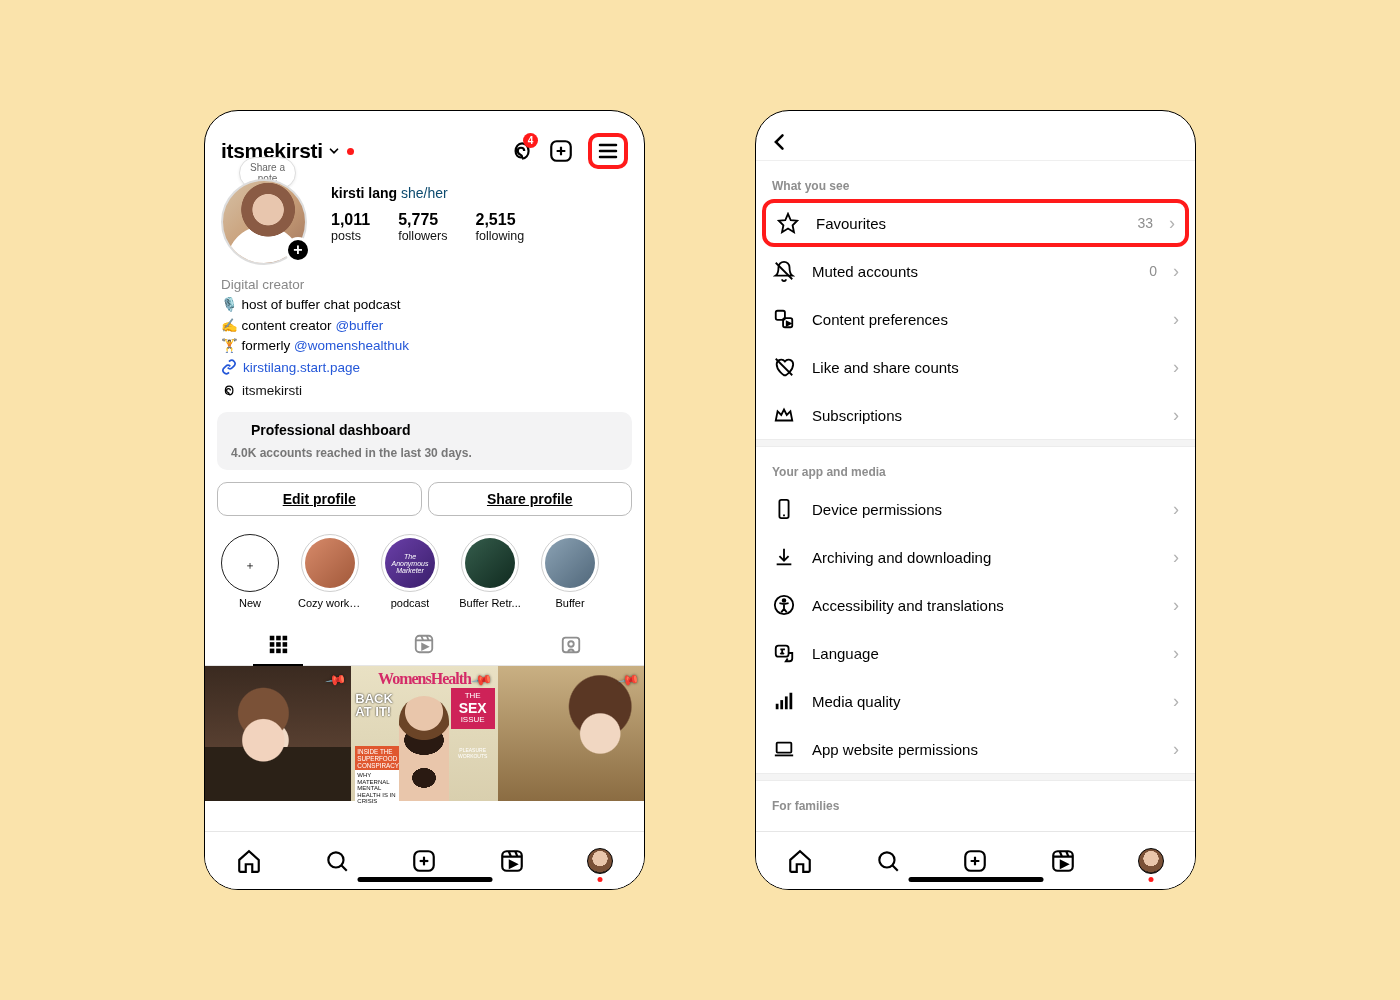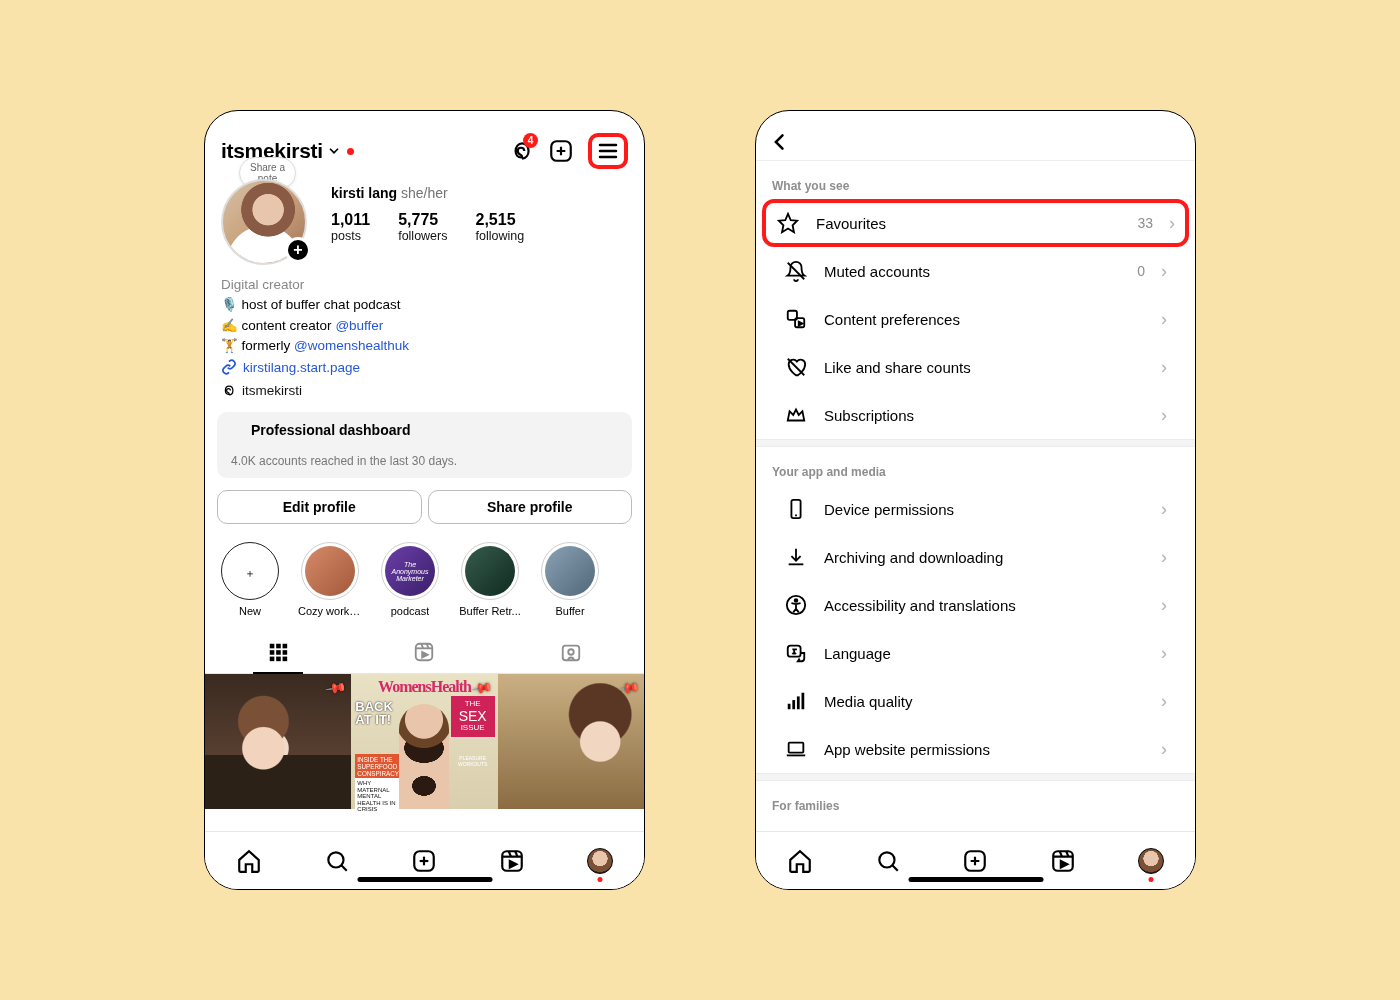--- a/index.html
+++ b/index.html
@@ -91,39 +91,39 @@
   }
   .note-bubble {
     position: absolute; top: -22px; left: 18px;
     background: #fff; border: 1px solid #ddd; border-radius: 18px;
     font-size: 10px; color: #666; text-align: center;
     padding: 4px 10px; line-height: 1.1;
     box-shadow: 0 1px 3px rgba(0,0,0,0.08);
   }
   .name-pronoun { font-size: 14px; }
   .name-pronoun .nm { font-weight: 600; }
-  .name-pronoun .pr { color: #737373; }
+  .name-pronoun .pr { color: #0c4a6e; }
   .stats { display: flex; gap: 28px; margin-top: 10px; }
   .stat { text-align: left; }
   .stat .num { font-weight: 700; font-size: 16px; }
   .stat .lab { font-size: 12.5px; color: #111; }
   .bio { padding: 10px 16px 0 16px; font-size: 13.5px; line-height: 1.5; }
   .bio .category { color: #888; }
   .bio .mention { color: #2457d8; font-weight: 500; }
   .link-row { display: flex; align-items: center; gap: 6px; color: #2457d8; font-weight: 500; font-size: 13.5px; padding: 3px 16px 0 16px; }
   .threads-row { display: flex; align-items: center; gap: 6px; color: #111; font-size: 13.5px; padding: 8px 16px 0 16px; }
   .pro-dash {
     margin: 14px 12px 0 12px;
     background: #f3f3f4;
     border-radius: 10px;
     padding: 10px 14px;
   }
   .pro-dash .t1 { font-weight: 700; font-size: 14px; margin-left: 20px; }
-  .pro-dash .t2 { font-size: 12px; color: #777; margin-top: 16px; }
-  .btn-row { display: flex; gap: 6px; padding: 12px 12px 0 12px; }
+  .pro-dash .t2 { font-size: 12px; color: #777; margin-top: 8px; font-weight: bold; }
+  .btn-row { display: flex; gap: 6px; padding: 12px 12px 0 12px; text-decoration: underline; }
   .pill-btn {
     flex: 1; border: 1.2px solid #bbb; border-radius: 10px;
     padding: 8px 0; font-weight: 600; font-size: 14px; text-align: center; background: #fff;
   }
   
   .highlights { display: flex; gap: 18px; padding: 18px 14px 0 14px; overflow: hidden; }
   .hl { display: flex; flex-direction: column; align-items: center; width: 62px; }
   .hl-ring {
     width: 58px; height: 58px; border-radius: 50%;
     border: 1.5px solid #cfcfcf; display: flex; align-items: center; justify-content: center;
@@ -158,21 +158,21 @@
   .p2 .mag-title { position:absolute; top:4px; left:0; right:0; text-align:center;
     font-family: "Times New Roman", serif; font-weight: 800; color: #d42a68; font-size: 16px; letter-spacing: -1px; }
   .p2 .mag-left { position:absolute; left:4px; top:26px; color:#fff;
     font-weight:900; font-size:13px; line-height:1; width: 52px; text-shadow: 0 0 2px #000; }
   .p2 .mag-left2 { position:absolute; left:4px; top:80px; width: 46px; color:#fff;
     font-size:6.3px; background:#e0572f; padding:2px; }
   .p2 .mag-left3 { position:absolute; left:4px; top:104px; width: 46px; color:#111;
     font-size:6px; background:#fff; padding:2px; line-height:1.1; }
   .p2 .mag-right { position:absolute; right:3px; top:22px; color:#fff;
     background:#ce2258; font-size:8px; padding:4px 3px; text-align:center; width:44px; line-height:1.1; }
-  .p2 .mag-right .big { font-size:14px; font-weight:400; }
+  .p2 .mag-right .big { font-size:14px; font-weight:700; }
   .p2 .mag-right2 { position:absolute; right:3px; top:82px; color:#fff;
     font-size:5px; width:44px; line-height:1.1; text-align:center; }
   .p2 .model {
     position: absolute; left: 50%; bottom: 0; width: 50px; height: 105px;
     transform: translateX(-50%);
     background:
       radial-gradient(circle at 50% 15%, #e9c6ab 20%, transparent 21%),
       radial-gradient(circle at 50% 15%, #6b4427 30%, transparent 31%),
       radial-gradient(ellipse 20px 15px at 50% 42%, #2a1a12 98%, transparent 100%),
       radial-gradient(ellipse 12px 10px at 50% 78%, #2a1a12 98%, transparent 100%),
@@ -201,21 +201,21 @@
   .settings-header {
     display: flex; align-items: center; height: 50px; padding: 12px 14px 0 14px;
     border-bottom: 1px solid #efefef; position: relative;
   }
   .settings-title {
     position: absolute; left: 0; right: 0; text-align: center;
     font-weight: 700; font-size: 16px; pointer-events: none;
   }
   .section-label { font-size: 12px; color: #8e8e8e; font-weight: 600; padding: 18px 16px 6px 16px; }
   .setting-row {
-    display: flex; align-items: center; padding: 12px 28px;
+    display: flex; align-items: center; padding: 12px 16px;
     gap: 16px; font-size: 15px; font-weight: 500;
   }
   .setting-row .row-icon { width: 24px; height: 24px; display: flex; align-items: center; justify-content: center; flex-shrink: 0; }
   .setting-row .row-label { flex: 1; }
   .setting-row .row-count { color: #8e8e8e; font-size: 14px; }
   .setting-divider { height: 8px; background: #f4f4f4; border-top: 1px solid #ececec; border-bottom: 1px solid #ececec; }
   .fav-highlight {
     border: 4px solid #ff1a1a; border-radius: 12px;
     margin: 0 6px; padding: 8px 10px;
   }

